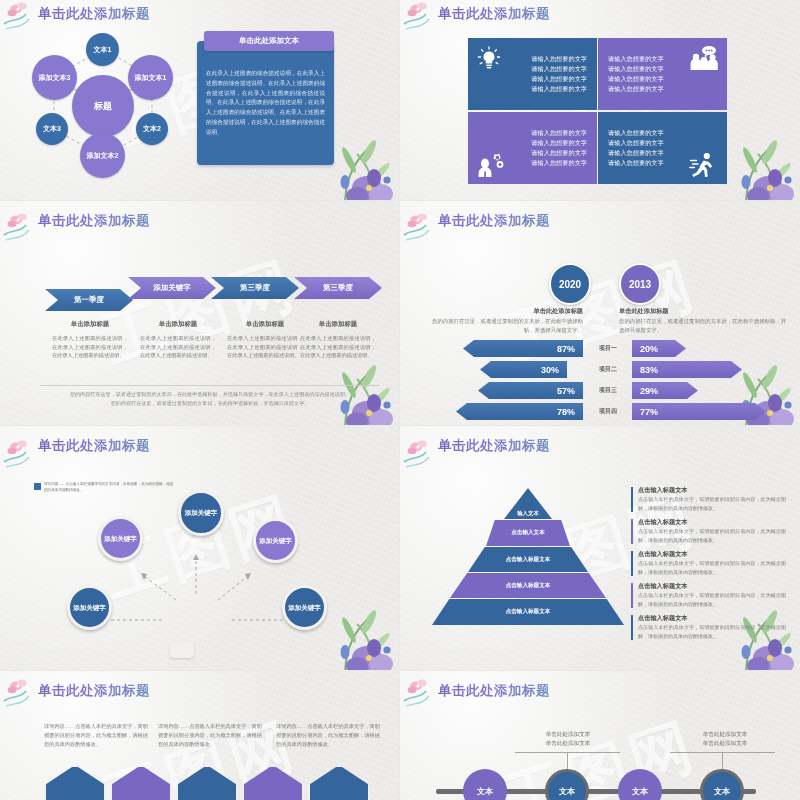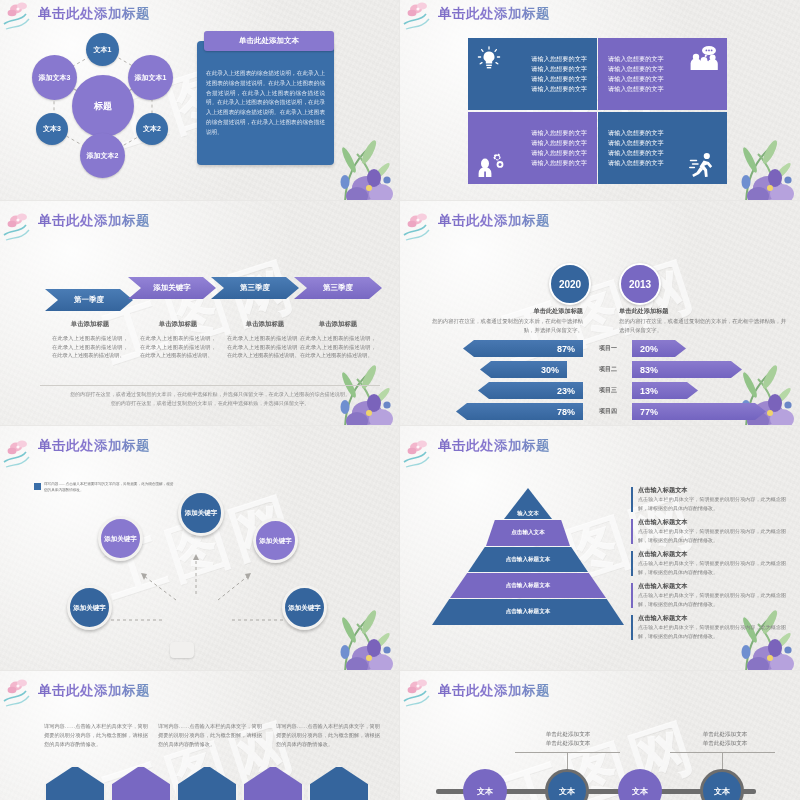--- a/index.html
+++ b/index.html
@@ -382,23 +382,23 @@
     <div class="cmp-b" style="left:219px;top:116px;width:170px;text-align:left;">您的内容打在这里，或者通过复制您的文本后，在此框中选择粘贴，并选择只保留文字。</div>
 
     <div class="barL" style="left:63px;top:139px;width:120px;">87%</div>
     <div class="barLbl" style="left:185px;top:139px;">项目一</div>
     <div class="barR" style="left:232px;top:139px;width:54px;">20%</div>
 
     <div class="barL" style="left:80px;top:160px;width:87px;">30%</div>
     <div class="barLbl" style="left:185px;top:160px;">项目二</div>
     <div class="barR" style="left:232px;top:160px;width:110px;">83%</div>
 
-    <div class="barL" style="left:78px;top:181px;width:105px;">23%</div>
+    <div class="barL" style="left:78px;top:181px;width:105px;">57%</div>
     <div class="barLbl" style="left:185px;top:181px;">项目三</div>
-    <div class="barR" style="left:232px;top:181px;width:66px;">13%</div>
+    <div class="barR" style="left:232px;top:181px;width:66px;">29%</div>
 
     <div class="barL" style="left:56px;top:202px;width:127px;">78%</div>
     <div class="barLbl" style="left:185px;top:202px;">项目四</div>
     <div class="barR" style="left:232px;top:202px;width:134px;">77%</div>
   </div>
 
   <div class="slide r2 c0">
     <div class="wm">工图网</div>
     <svg class="floral-tl" style="top:10px" viewBox="0 0 46 36">
       <path d="M2 26 C10 20 18 24 24 16" stroke="#79c7cf" stroke-width="1.6" fill="none"></path>

